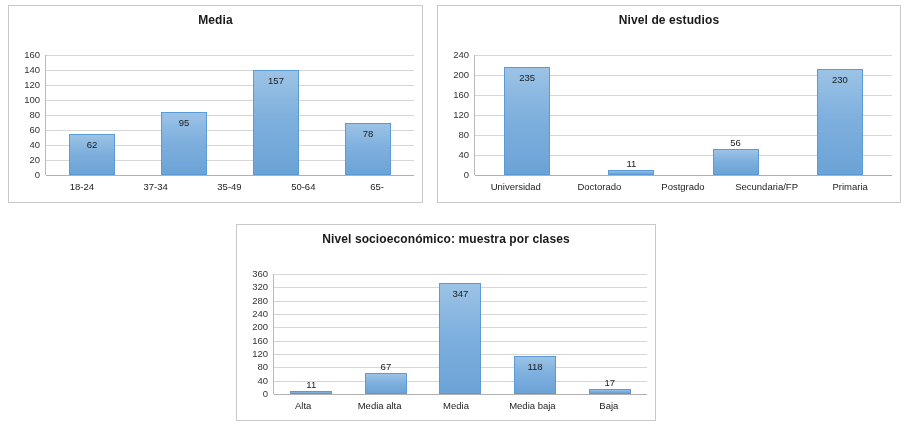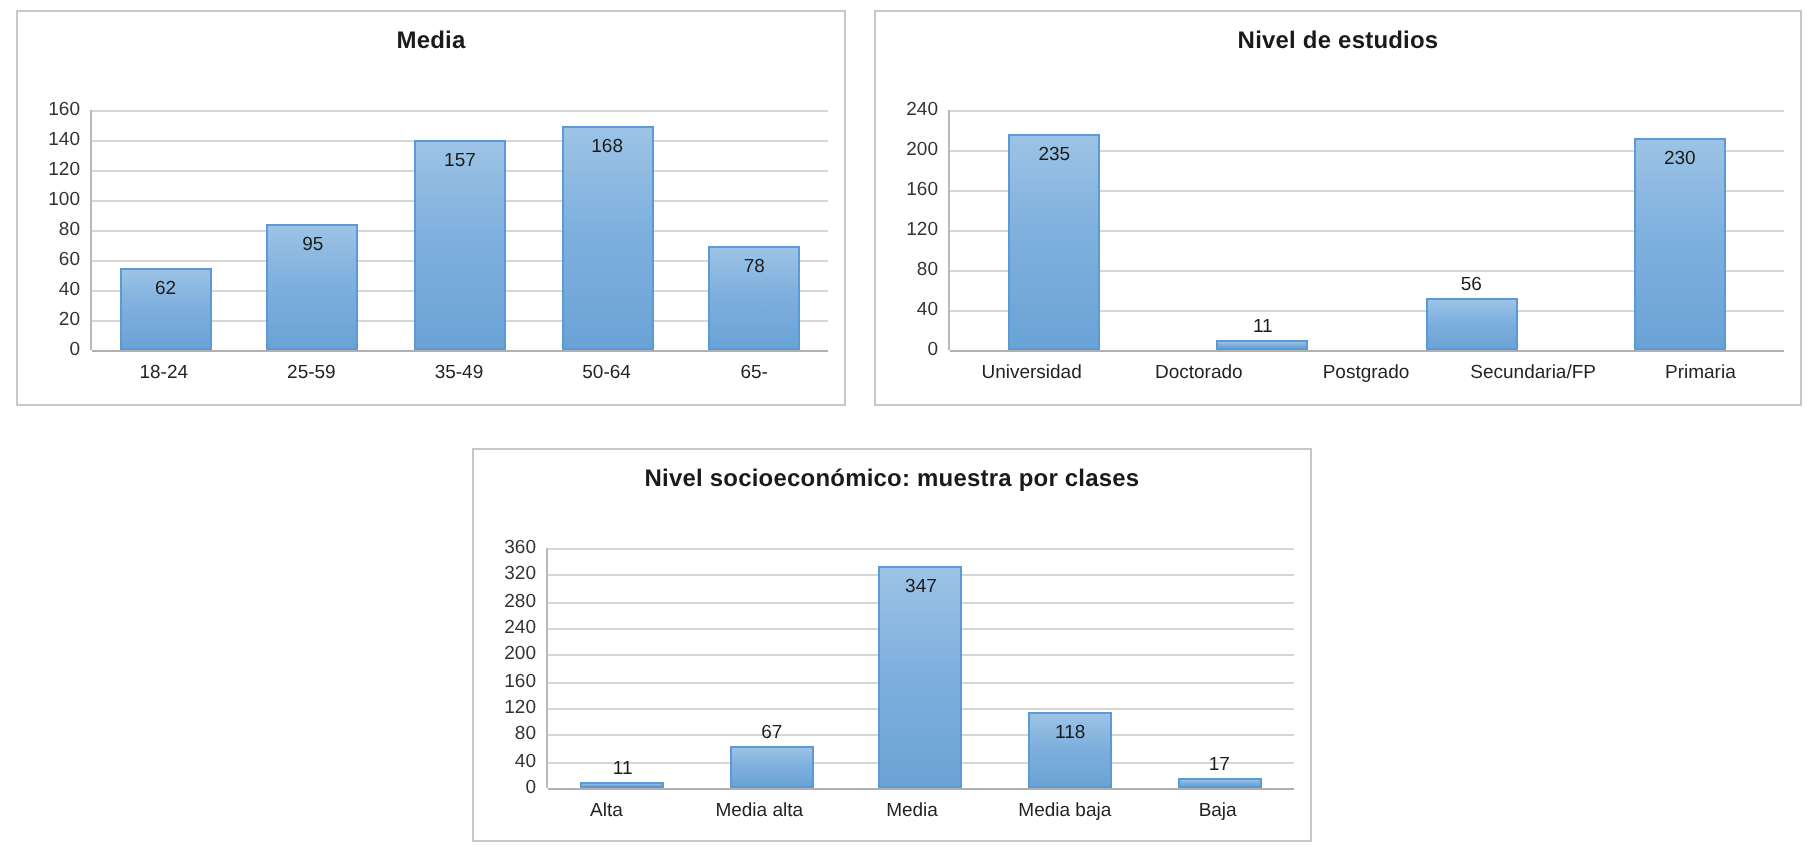--- a/index.html
+++ b/index.html
@@ -174,34 +174,29 @@
           <div class="bar" style="height:63.3px;">
             <span class="bar-label inside">95</span>
           </div>
         </div>
         <div class="bar-slot">
           <div class="bar" style="height:104.7px;">
             <span class="bar-label inside">157</span>
           </div>
         </div>
         <div class="bar-slot">
-          <div class="bar" style="height:112.0px;">
-            <span class="bar-label inside">168</span>
-          </div>
-        </div>
-        <div class="bar-slot">
           <div class="bar" style="height:52.0px;">
             <span class="bar-label inside">78</span>
           </div>
         </div>
       </div>
     </div>
     <div class="x-labels" style="left:36px; right:8px; top:155px;">
       <span class="x-label">18-24</span>
-      <span class="x-label">25-59</span>
+      <span class="x-label">37-34</span>
       <span class="x-label">35-49</span>
       <span class="x-label">50-64</span>
       <span class="x-label">65-</span>
     </div>
   </div>
 </div>
 
 <div class="chart-box" id="chart-estudios">
   <div class="chart-title">Nivel de estudios</div>
   <div class="plot-wrap">

